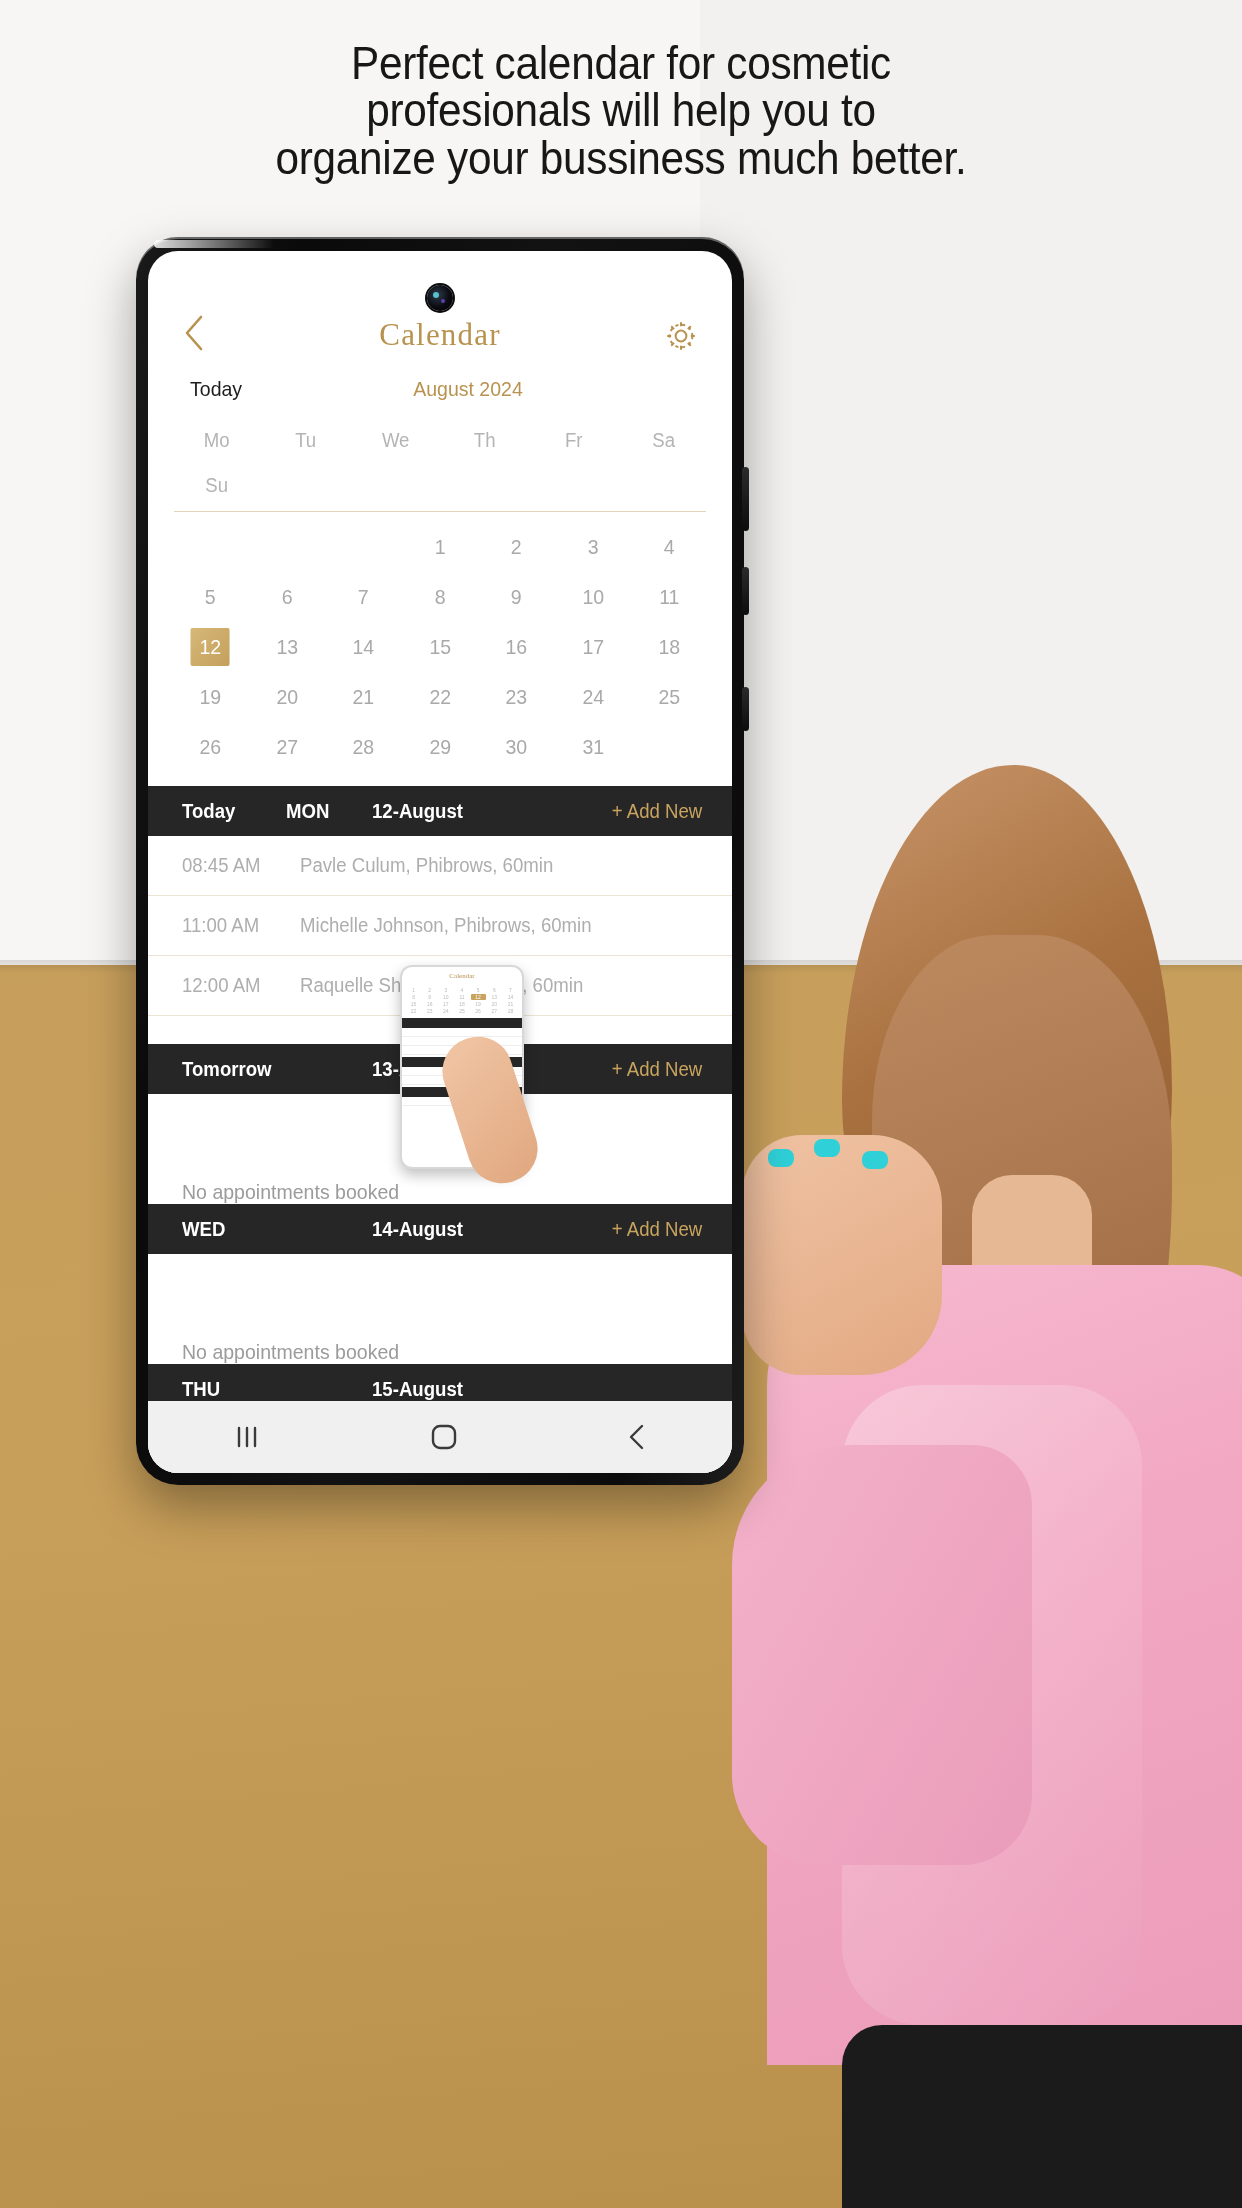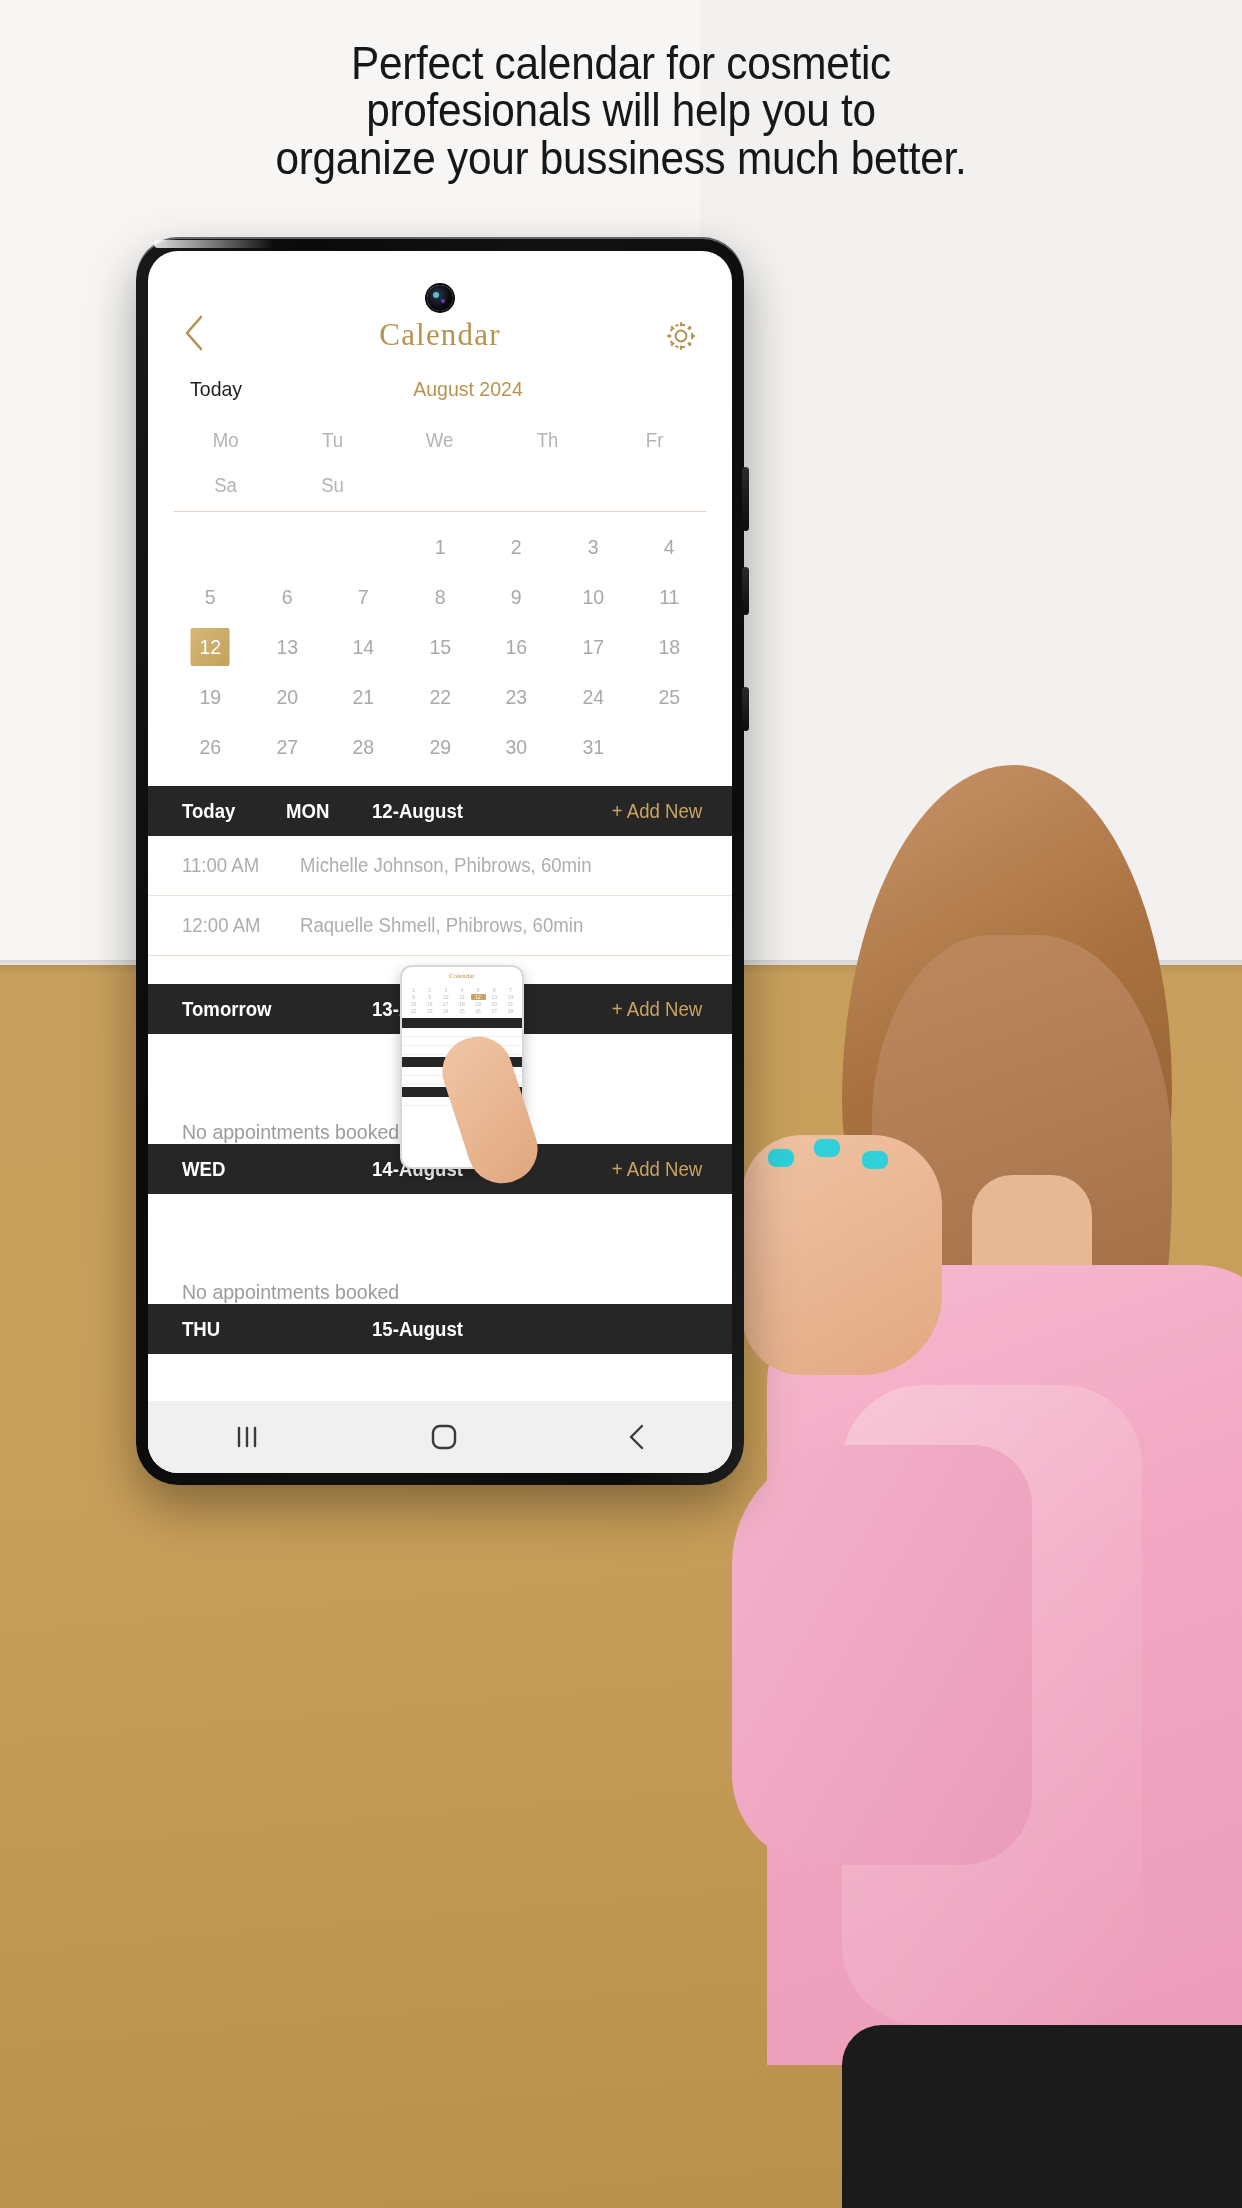--- a/index.html
+++ b/index.html
@@ -66,21 +66,21 @@
   .gear-btn{width:40px;display:flex;align-items:center;justify-content:flex-end;cursor:pointer;}
 
   
   .month-row{display:flex;align-items:center;padding:14px 42px 10px 42px;}
   .today-label{font-size:21px;color:#1d1d1d;transform:scaleX(.93);transform-origin:left center;}
   .month-label{flex:1;text-align:center;font-size:21px;color:#b8924f;
     transform:scaleX(.93);}
 
   
   .cal{padding:10px 24px 0 24px;}
-  .wk-row{display:grid;grid-template-columns:repeat(5,1fr);}
+  .wk-row{display:grid;grid-template-columns:repeat(6,1fr);}
   .wk{text-align:center;font-size:20px;color:#b4b4b4;padding:8px 0 14px 0;
     transform:scaleX(.93);}
   .cal-divider{height:1px;background:#e3d5b8;margin:0 2px 10px 2px;}
   .day-row{display:grid;grid-template-columns:repeat(7,1fr);}
   .day{height:50px;display:flex;align-items:center;justify-content:center;
     font-size:21px;color:#a9a9a9;transform:scaleX(.93);}
   .day.blank{color:transparent;}
   .day .cell{display:flex;align-items:center;justify-content:center;
     width:42px;height:38px;border-radius:2px;}
   .day.sel .cell{background:linear-gradient(135deg,#d7b878,#c3a05c);color:#ffffff;}
@@ -339,20 +339,24 @@
           </div>
         </div>
     </div>
 
     <div class="agenda" id="agenda">
         <div class="agenda-head">
           <div class="ah-a">Today</div>
           <div class="ah-b">MON</div>
           <div class="ah-c">12-August</div>
           <div class="ah-add">+ Add New</div>
+        </div>
+        <div class="appt">
+          <div class="t">08:45 AM</div>
+          <div class="d">Pavle Culum, Phibrows, 60min</div>
         </div>
         <div class="appt">
           <div class="t">11:00 AM</div>
           <div class="d">Michelle Johnson, Phibrows, 60min</div>
         </div>
         <div class="appt">
           <div class="t">12:00 AM</div>
           <div class="d">Raquelle Shmell, Phibrows, 60min</div>
         </div>
         <div class="spacer-row"></div>

